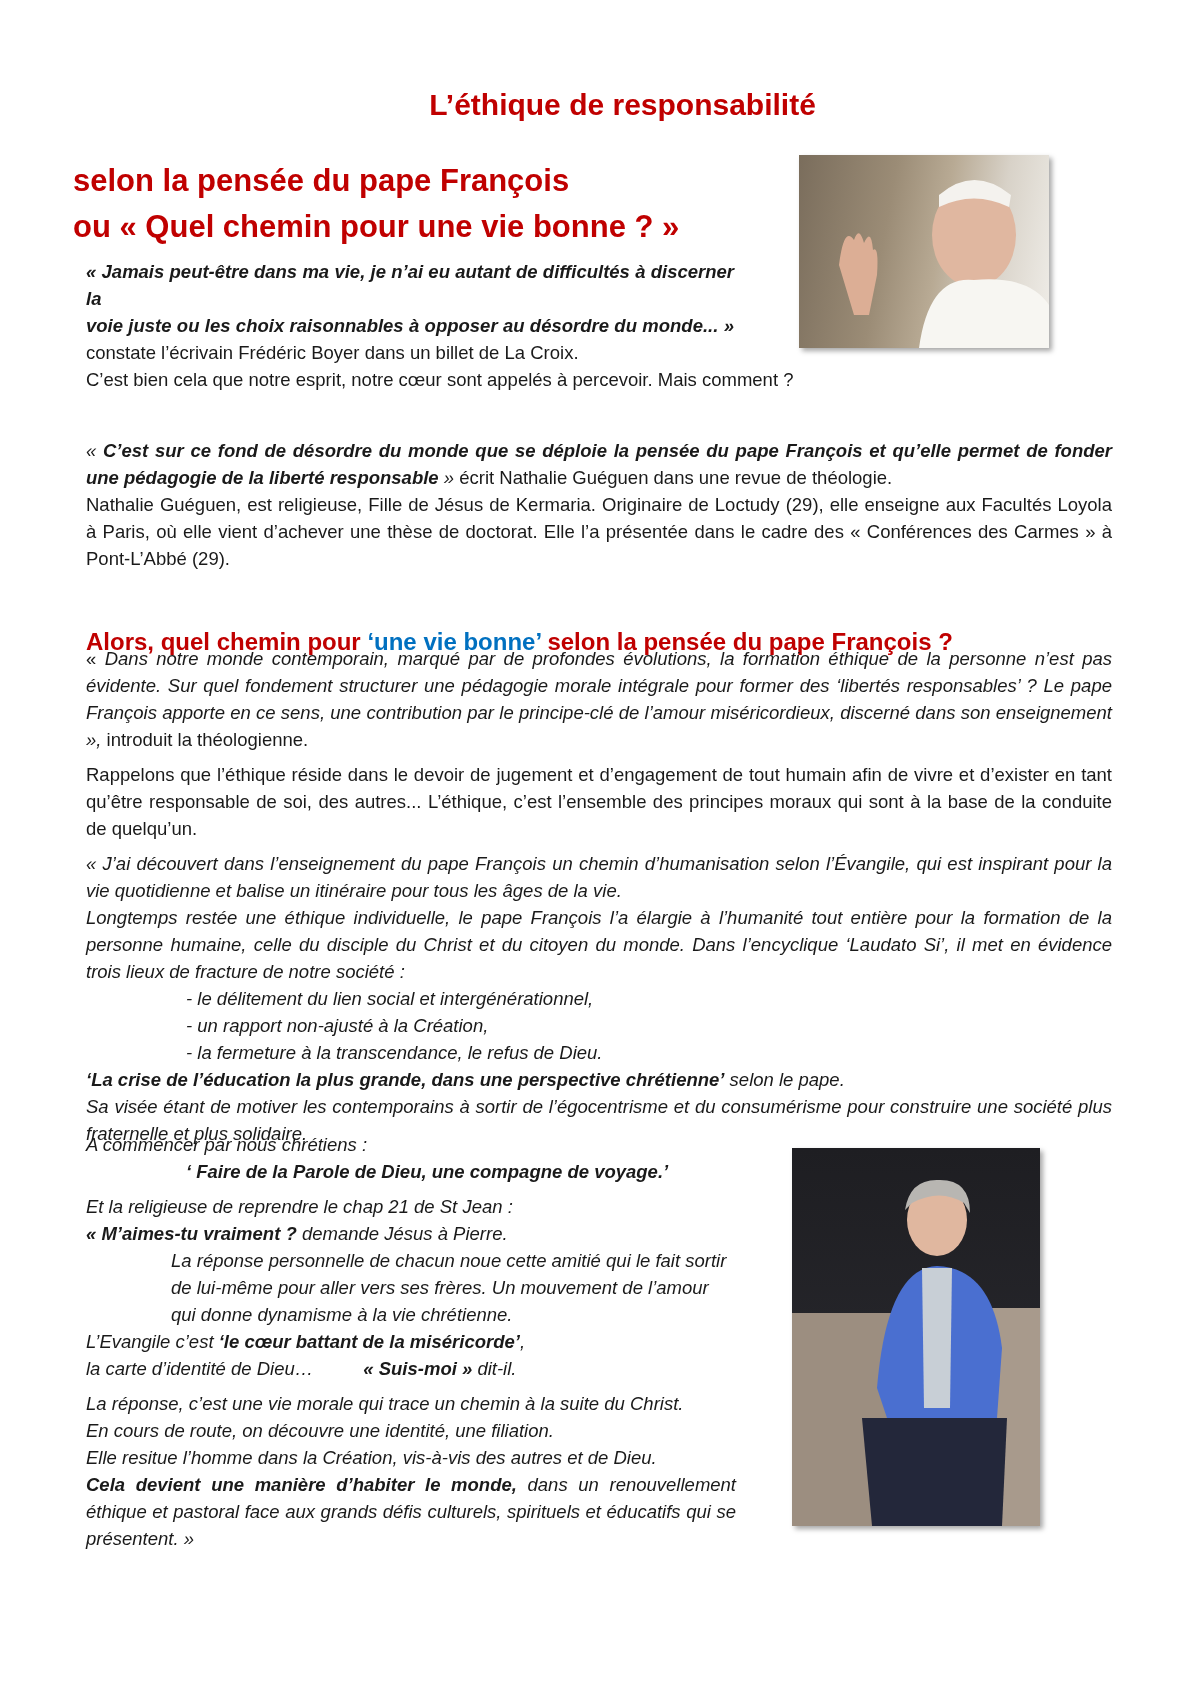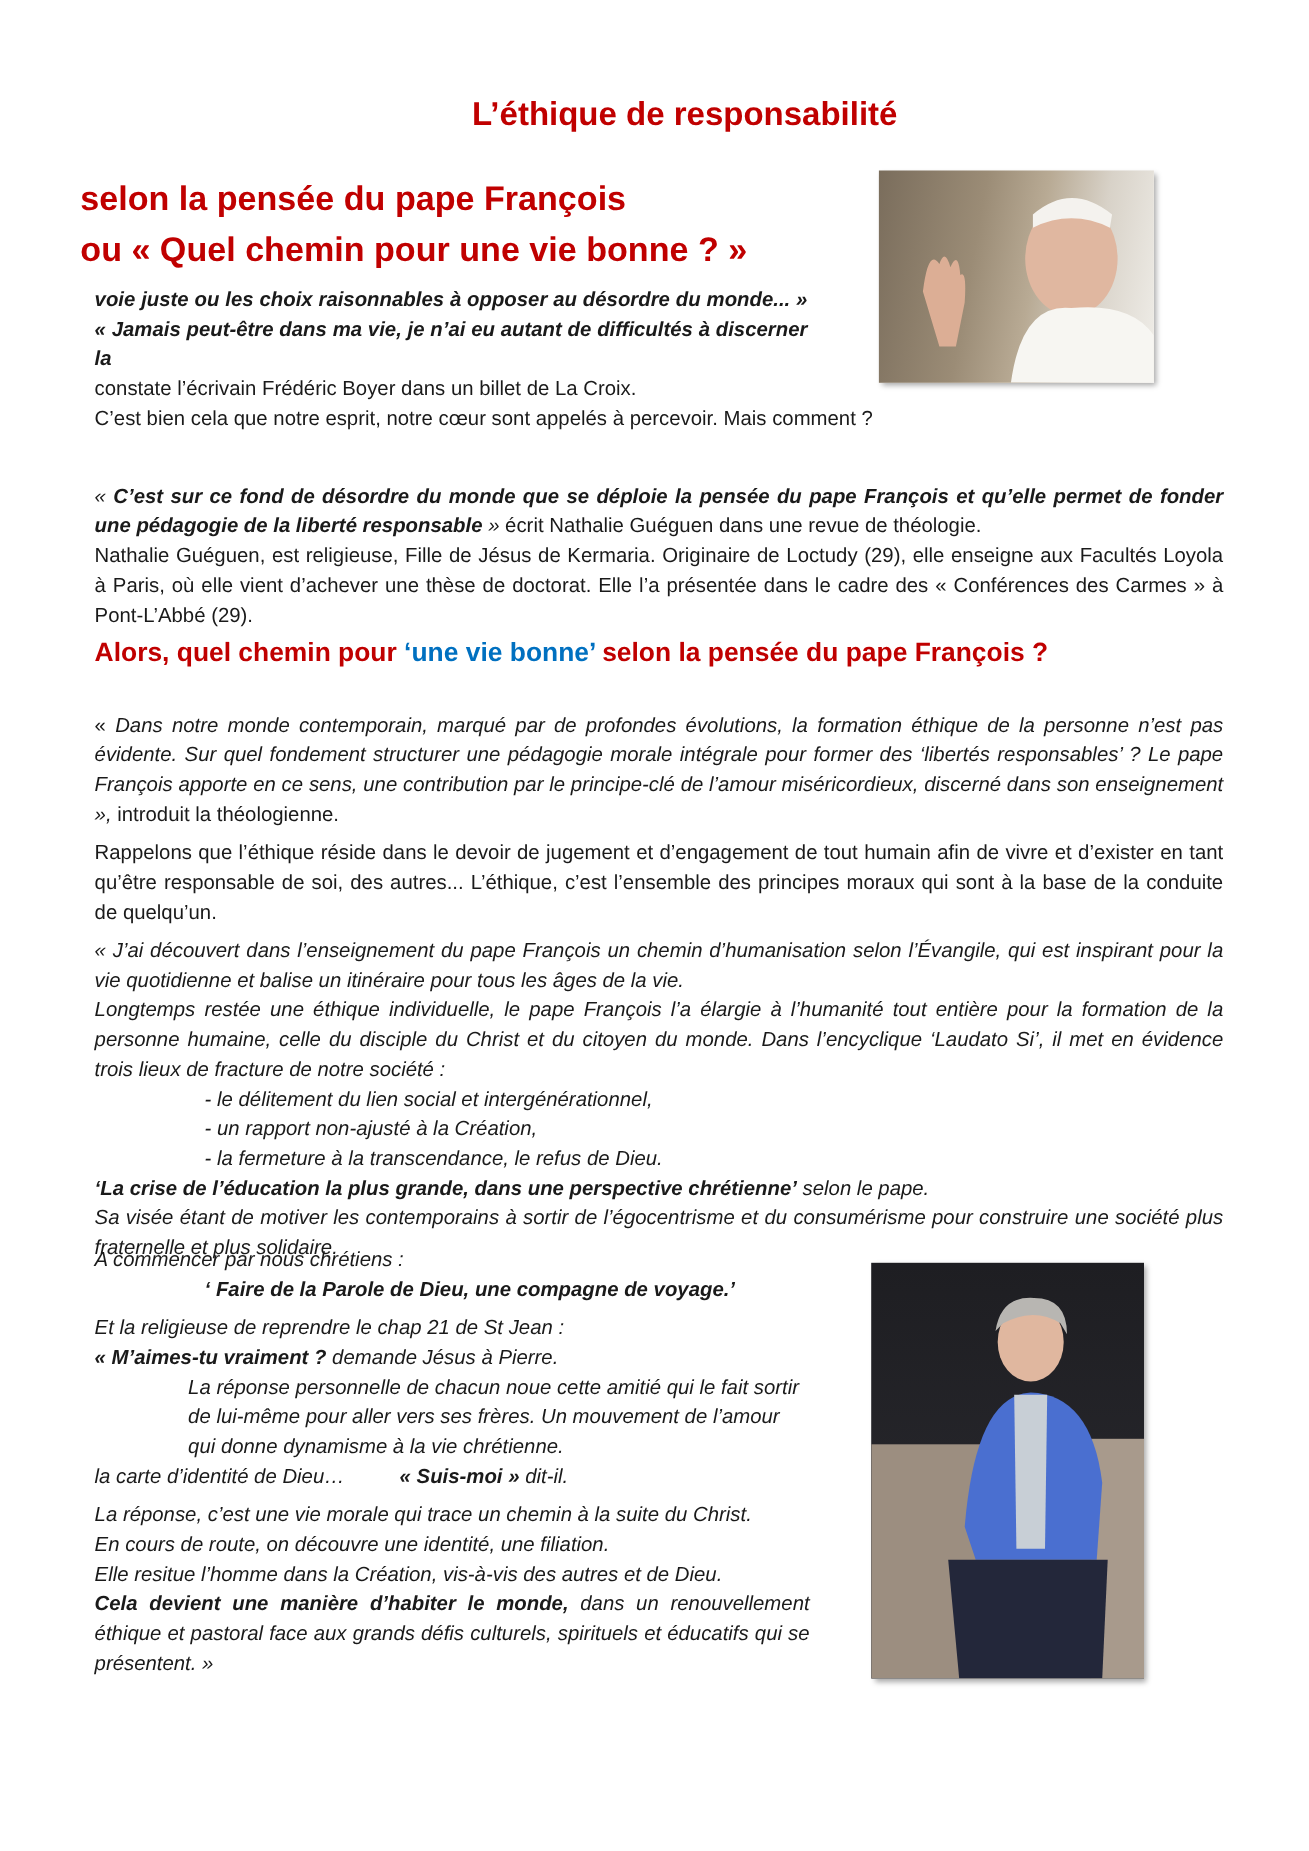--- a/index.html
+++ b/index.html
@@ -15,21 +15,21 @@
   .pope { left: 799px; top: 155px; width: 250px; height: 193px;
           background: linear-gradient(100deg, #7a6d5c 0%, #9b8c76 35%, #b8aa94 55%, #d8d2c8 75%, #f0eee9 100%); }
   .nun  { left: 792px; top: 1148px; width: 248px; height: 378px;
           background: linear-gradient(180deg, #1e1e22 0%, #26262b 60%, #3a3a3d 100%); }
   .block { position: absolute; left: 86px; font-size: 18.5px; line-height: 27px; }
   .justify { text-align: justify; }
   p { margin: 0; }
   .bi { font-weight: bold; font-style: italic; }
   .i { font-style: italic; }
   .b { font-weight: normal; }
-  .h2 { position: absolute; left: 86px; top: 580px; font-size: 24px; font-weight: bold; color: #c00000; }
+  .h2 { position: absolute; left: 86px; top: 628px; font-size: 24px; font-weight: bold; color: #c00000; }
   .indent { padding-left: 100px; }
   .indent2 { padding-left: 85px; }
 </style>
 </head>
 <body>
 
 <div class="page">
 
   <div class="title">L’éthique de responsabilité</div>
 
@@ -41,22 +41,22 @@
   <div class="photo pope">
     <svg width="250" height="193" viewBox="0 0 250 193">
       <ellipse cx="175" cy="80" rx="42" ry="52" fill="#e0b7a0"></ellipse>
       <path d="M140 40 Q175 10 212 40 L210 52 Q175 35 140 52 Z" fill="#f4f2ee"></path>
       <path d="M120 193 Q130 120 175 125 Q230 120 250 150 L250 193 Z" fill="#f7f6f2"></path>
       <path d="M40 110 Q45 70 55 85 Q60 70 65 88 Q72 72 74 95 Q80 90 78 120 L70 160 L55 160 Z" fill="#dcae95"></path>
     </svg>
   </div>
 
   <div class="block justify" style="top: 258px; width: 648px;">
+    <p class="bi" style="text-align:justify; text-align-last:justify;">« Jamais peut-être dans ma vie, je n’ai eu autant de difficultés à discerner la</p>
     <p class="bi" style="text-align:justify; text-align-last:justify;">voie juste ou les choix raisonnables à opposer au désordre du monde... »</p>
-    <p class="bi" style="text-align:justify; text-align-last:justify;">« Jamais peut-être dans ma vie, je n’ai eu autant de difficultés à discerner la</p>
     <p>constate l’écrivain Frédéric Boyer dans un billet de La Croix.</p>
     <p style="width: 900px;">C’est bien cela que notre esprit, notre cœur sont appelés à percevoir. Mais comment ?</p>
   </div>
 
   <div class="block justify" style="top: 437px; width: 1026px;">
     <p>
       <span class="i">« </span><span class="bi">C’est sur ce fond de désordre du monde que se déploie la pensée du pape François et qu’elle permet de fonder une pédagogie de la liberté responsable</span><span class="i"> » </span><span>écrit Nathalie Guéguen dans une revue de théologie.</span>
     </p>
     <p>
       <span class="b">Nathalie Guéguen,</span><span> est religieuse, </span><span class="b">Fille de Jésus de Kermaria.</span><span> Originaire de Loctudy (29), elle enseigne aux Facultés Loyola à Paris, où elle vient d’achever une thèse de doctorat. Elle l’a présentée dans le cadre des </span><span class="b">« Conférences des Carmes » à Pont-L’Abbé (29).</span>
@@ -82,20 +82,21 @@
   </div>
 
   <div class="block" style="top: 1131px; width: 650px;">
     <p class="i">A commencer par nous chrétiens :</p>
     <p class="bi indent" style="margin-bottom: 8px;">‘ Faire de la Parole de Dieu, une compagne de voyage.’</p>
     <p class="i">Et la religieuse de reprendre le chap 21 de St Jean :</p>
     <p><span class="bi">« M’aimes-tu vraiment ?</span><span class="i"> demande Jésus à Pierre.</span></p>
     <p class="i indent2 justify"> La réponse personnelle de chacun noue cette amitié qui le fait sortir</p>
     <p class="i indent2">de lui-même pour aller vers ses frères. Un mouvement de l’amour</p>
     <p class="i indent2">qui donne dynamisme à la vie chrétienne.</p>
+    <p><span class="i">L’Evangile c’est </span><span class="bi">‘le cœur battant de la miséricorde’</span><span class="i">,</span></p>
     <p style="margin-bottom: 8px;"><span class="i">la carte d’identité de Dieu…</span><span style="display:inline-block; width: 50px;"></span><span class="bi">« Suis-moi »</span><span class="i"> dit-il.</span></p>
     <p class="i">La réponse, c’est une vie morale qui trace un chemin à la suite du Christ.</p>
     <p class="i">En cours de route, on découvre une identité, une filiation.</p>
     <p class="i">Elle resitue l’homme dans la Création, vis-à-vis des autres et de Dieu.</p>
     <p class="justify"><span class="bi">Cela devient une manière d’habiter le monde,</span><span class="i"> dans un renouvellement éthique et pastoral face aux grands défis culturels, spirituels et éducatifs qui se présentent. »</span></p>
   </div>
 
   <div class="photo nun">
     <svg width="248" height="378" viewBox="0 0 248 378">
       <rect x="0" y="165" width="248" height="213" fill="#9c8e80"></rect>

